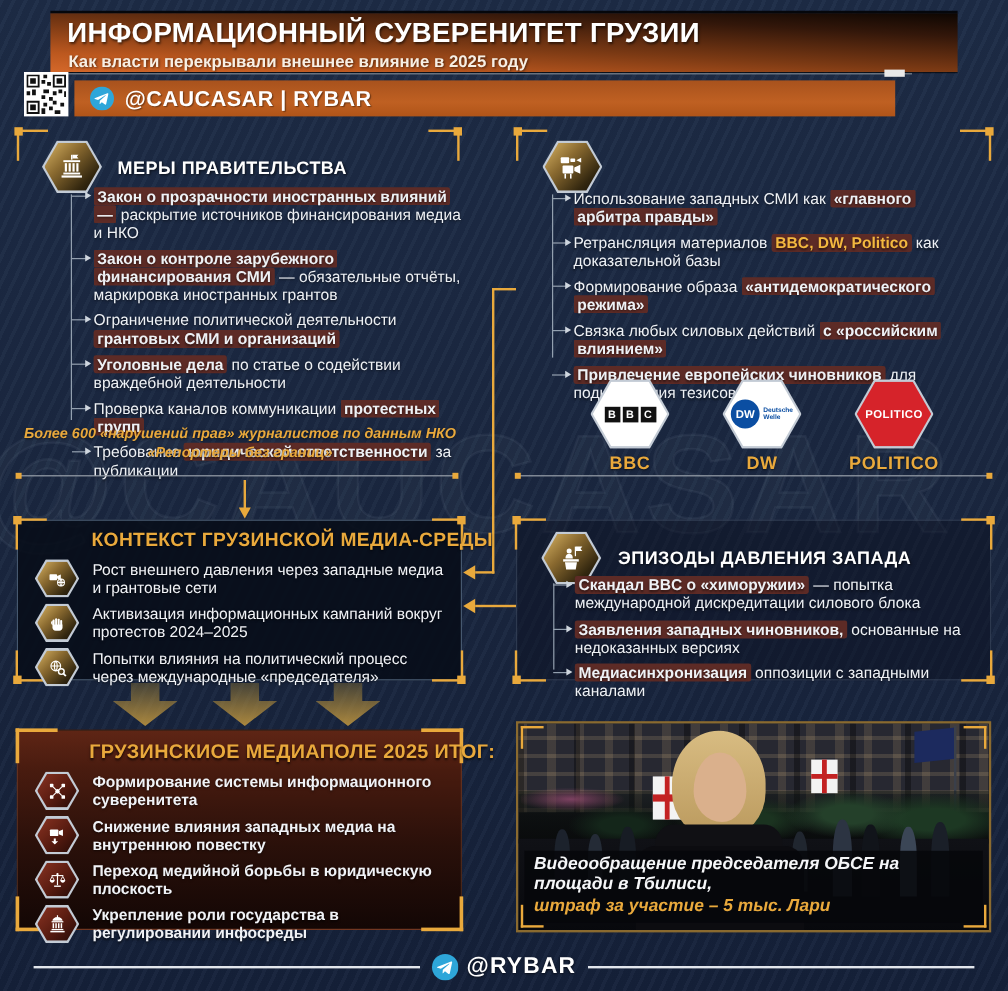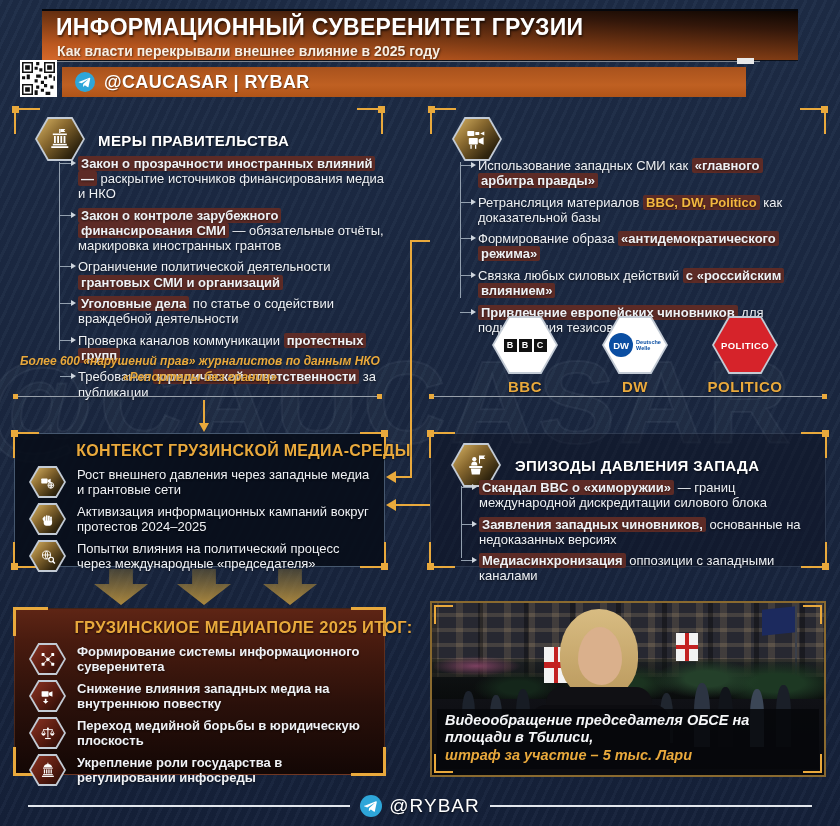--- a/index.html
+++ b/index.html
@@ -139,21 +139,21 @@
   .cap2{font-size:14.5px;font-weight:bold;color:var(--accent_gold);line-height:1.2;}
   .pcb{position:absolute;width:17px;height:17px;}
   .pcb.tl{left:2px;top:2px;border-top:2px solid var(--accent_gold);border-left:2px solid var(--accent_gold);}
   .pcb.tr{right:2px;top:2px;border-top:2px solid var(--accent_gold);border-right:2px solid var(--accent_gold);}
   .pcb.bl{left:2px;bottom:2px;border-bottom:2px solid var(--accent_gold);border-left:2px solid var(--accent_gold);}
   .pcb.br{right:2px;bottom:2px;border-bottom:2px solid var(--accent_gold);border-right:2px solid var(--accent_gold);}
   
   .footer{position:absolute;left:28px;right:28px;top:792px;height:28px;display:flex;align-items:center;gap:10px;}
   .fline{flex:1;height:2px;background:#e2e6ec;}
   .fbadge{display:flex;align-items:center;gap:7px;}
-  .fbadge .txt{font-size:19px;font-weight:normal;color:#fff;letter-spacing:1px;text-shadow:0 1px 2px rgba(0,0,0,.6);}
+  .fbadge .txt{font-size:19px;font-weight:bold;color:#fff;letter-spacing:1px;text-shadow:0 1px 2px rgba(0,0,0,.6);}
   .fbadge .tg-ic{width:22px;height:22px;}
 </style>
 </head>
 <body>
 
 <div class="page">
 
   <div class="watermark">@CAUCASAR</div>
 
   <div class="abs hdr-band">
@@ -349,21 +349,21 @@
             <rect x="15.2" y="2.5" width="1" height="8"></rect>
             <path d="M16.2 2.5h5.3l-1.5 1.8 1.5 1.8h-5.3z"></path>
             <rect x="5.5" y="13" width="13" height="2"></rect>
             <path d="M7 15.5h10l-1 6H8z"></path>
           </svg>
       </div>
     </div>
     <div class="sec-title abs" style="left:84px;top:23px;">ЭПИЗОДЫ ДАВЛЕНИЯ ЗАПАДА</div>
     <div class="tree" style="left:30px;top:52px;height:72px;"></div>
     <ul class="blist treelist" style="left:48px;top:46px;width:336px;">
-        <li><span class="hl">Скандал BBC о «химоружии»</span><span> — границ международной дискредитации силового блока</span></li>
+        <li><span class="hl">Скандал BBC о «химоружии»</span><span> — попытка международной дискредитации силового блока</span></li>
         <li><span class="hl">Заявления западных чиновников,</span><span> основанные на недоказанных версиях</span></li>
         <li><span class="hl">Медиасинхронизация</span><span> оппозиции с западными каналами</span></li>
       </ul>
   </div>
 
   <div class="chev" style="left:94px;top:569px;"></div>
   <div class="chev" style="left:177px;top:569px;"></div>
   <div class="chev" style="left:263px;top:569px;"></div>
 
   <div class="panel-red" style="left:14px;top:608px;width:371px;height:167px;">

